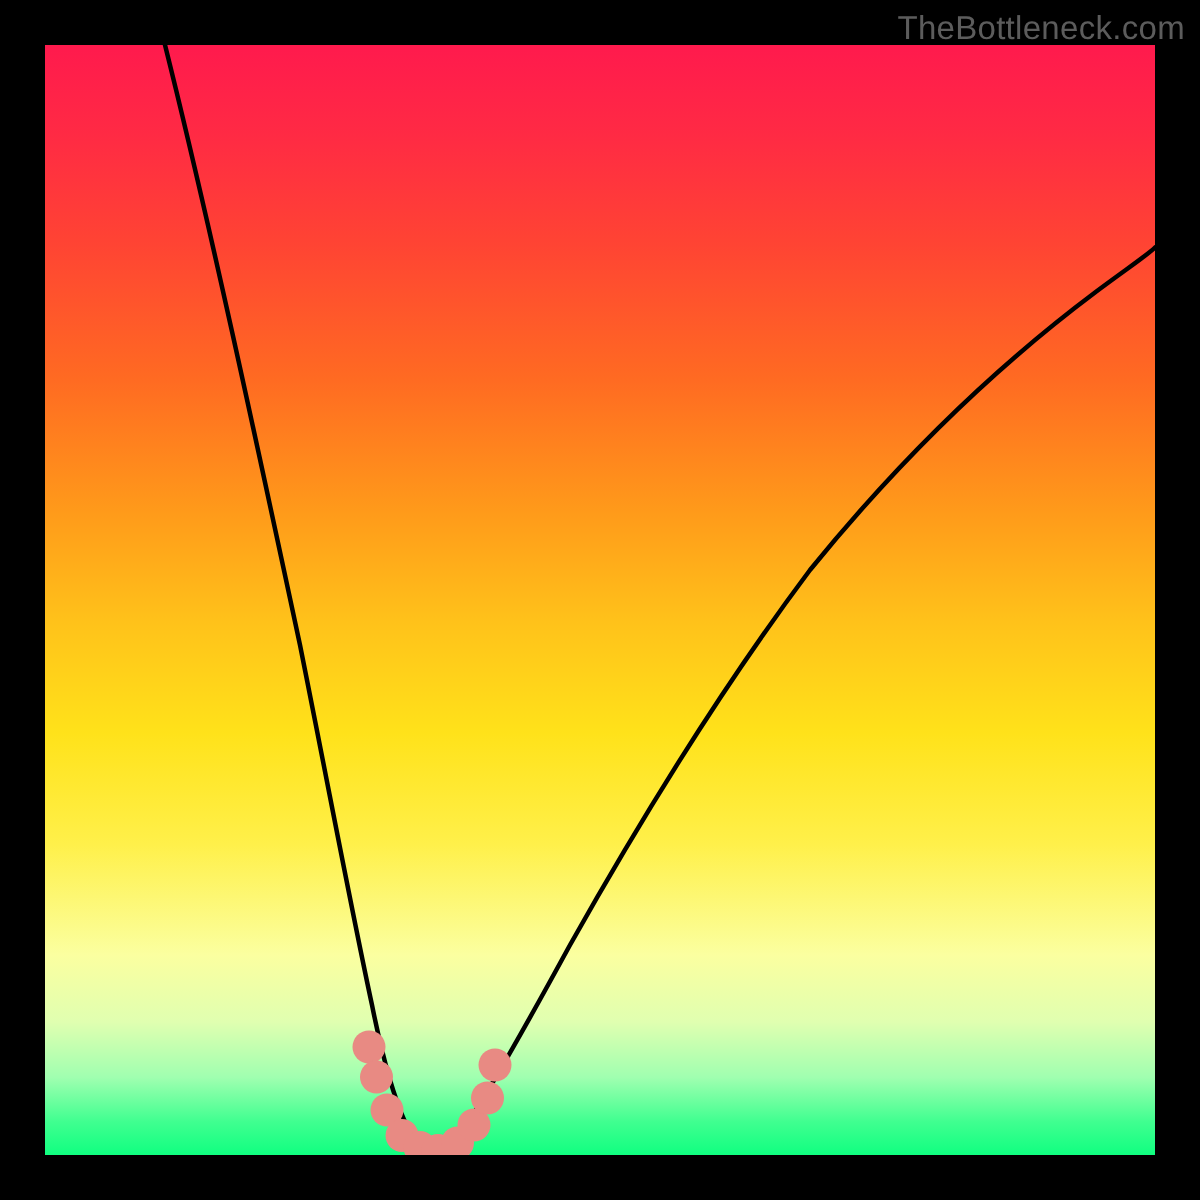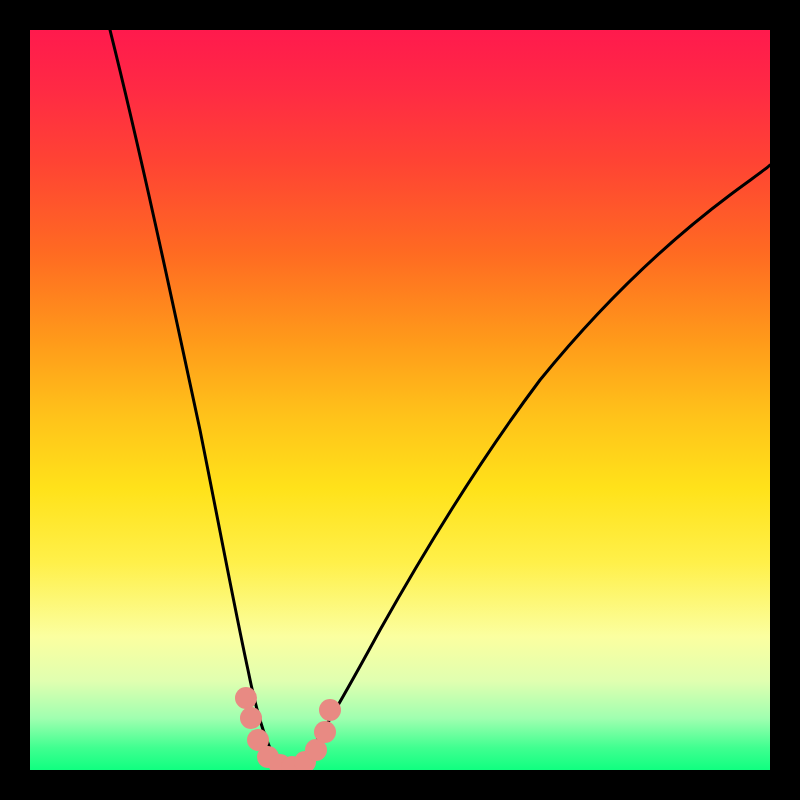--- a/index.html
+++ b/index.html
@@ -62,20 +62,21 @@
   .marker {
     fill: #e88a83;
     stroke: none;
   }
 </style>
 </head>
 <body>
 
 <div class="frame">
 
+  <div class="attribution">TheBottleneck.com</div>
 
   <div class="plot">
     <div class="gradient"></div>
 
     <svg class="curves" viewBox="0 0 740 740" preserveAspectRatio="none">
       <path d="M 80 0
                C 110 120, 140 260, 170 400
                C 190 500, 205 580, 218 640
                C 225 675, 232 700, 240 718
                C 246 730, 252 737, 258 739" fill="none" stroke="#000" stroke-width="3" stroke-linecap="round"></path>

